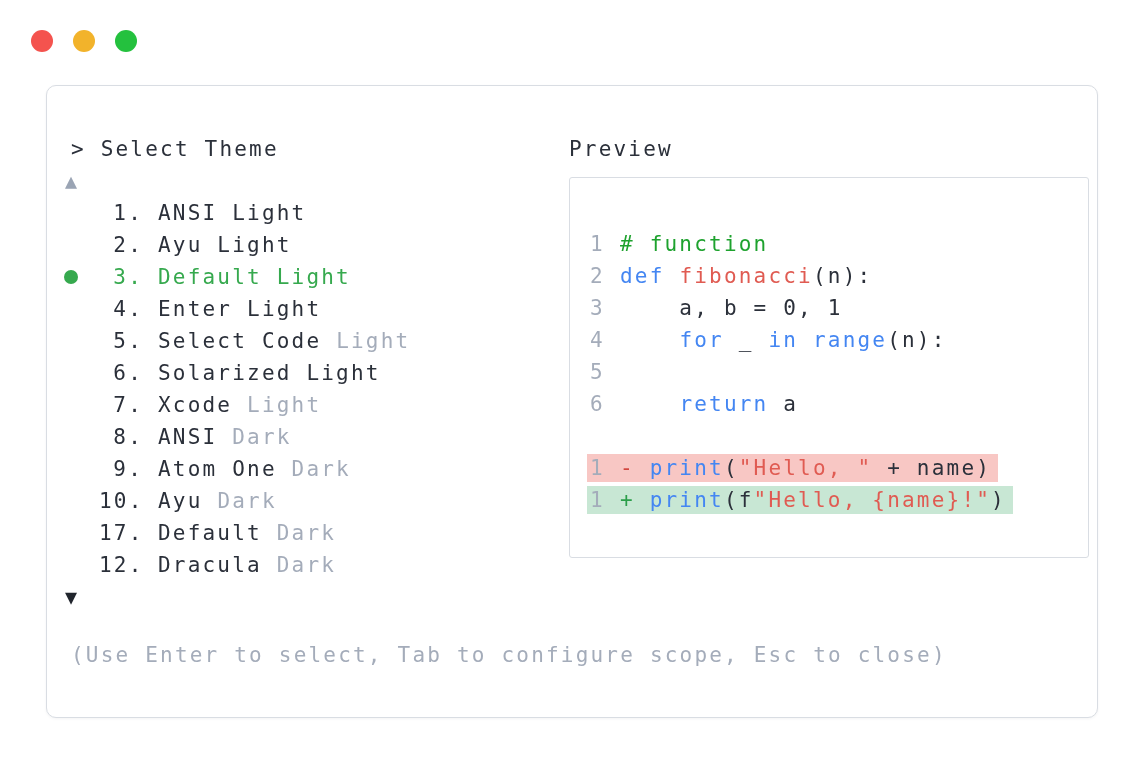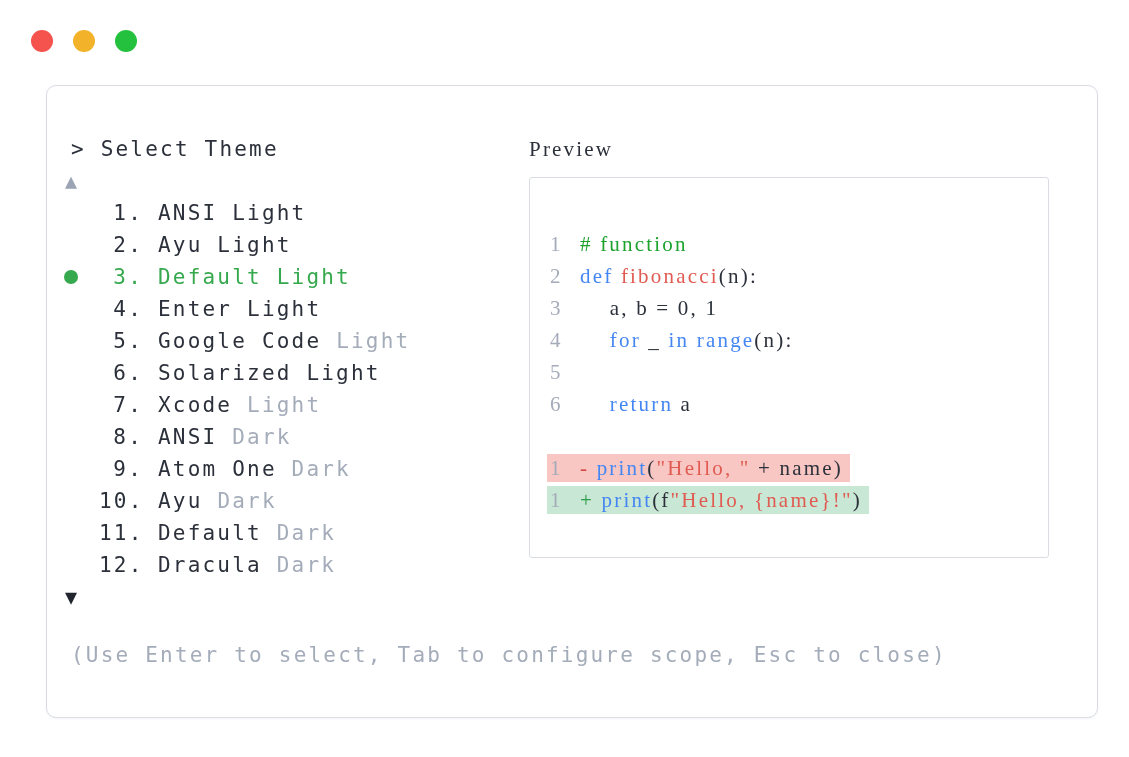--- a/index.html
+++ b/index.html
@@ -16,21 +16,21 @@
   .prompt{color:var(--dark);}
   .arrow{margin-left:-6px;font-size:20px;}
   .arrow-up{color:var(--arrow-up);}
   .arrow-down{color:var(--arrow-down);}
   .trow{height:32px;display:flex;align-items:center;white-space:pre;width:460px;cursor:default;}
   .marker{display:inline-block;width:28px;flex:0 0 28px;position:relative;}
   .dot{position:absolute;left:-7px;top:50%;transform:translateY(-50%);width:14px;height:14px;border-radius:50%;background:var(--selected);}
   .num{display:inline-block;width:44px;flex:0 0 44px;text-align:right;margin-right:15px;}
   .hint{margin-top:30px;color:var(--muted);white-space:pre;}
   
-  .right-pane{position:absolute;left:482px;top:47px;width:545px;font-family:Liberation Serif, serif;}
+  .right-pane{position:absolute;left:522px;top:47px;width:545px;}
   .preview-title{color:var(--dark);}
   .code-box{margin-top:12px;width:520px;height:381px;box-sizing:border-box;border:1.5px solid var(--border);
             border-radius:3px;background:#fff;padding:50px 0 0 20px;overflow:hidden;}
   .cline{height:32px;display:flex;align-items:center;white-space:pre;}
   .lwrap{display:inline-flex;align-items:center;height:28px;white-space:pre;padding:0 7px 0 3px;margin-left:-3px;}
   .lnum{display:inline-block;width:30px;color:var(--linenum);}
   .bg-del-bg{background:var(--del-bg);}
   .bg-ins-bg{background:var(--ins-bg);}
   
   .c-dark{color:var(--dark);}
@@ -55,27 +55,27 @@
 <div class="panel">
 
   <div class="left-pane">
     <div class="line32 prompt">&gt; Select Theme</div>
     <div class="line32 arrow arrow-up">▲</div>
     <div>
         <div class="trow"><span class="marker"></span><span class="num c-dark">1.</span><span class="c-dark">ANSI Light</span></div>
         <div class="trow"><span class="marker"></span><span class="num c-dark">2.</span><span class="c-dark">Ayu Light</span></div>
         <div class="trow"><span class="marker"><span class="dot"></span></span><span class="num c-selected">3.</span><span class="c-selected">Default Light</span></div>
         <div class="trow"><span class="marker"></span><span class="num c-dark">4.</span><span class="c-dark">Enter Light</span></div>
-        <div class="trow"><span class="marker"></span><span class="num c-dark">5.</span><span class="c-dark">Google Code </span><span class="c-muted">Light</span></div>
+        <div class="trow"><span class="marker"></span><span class="num c-dark">5.</span><span class="c-dark">Select Code </span><span class="c-muted">Light</span></div>
         <div class="trow"><span class="marker"></span><span class="num c-dark">6.</span><span class="c-dark">Solarized Light</span></div>
         <div class="trow"><span class="marker"></span><span class="num c-dark">7.</span><span class="c-dark">Xcode </span><span class="c-muted">Light</span></div>
         <div class="trow"><span class="marker"></span><span class="num c-dark">8.</span><span class="c-dark">ANSI </span><span class="c-muted">Dark</span></div>
         <div class="trow"><span class="marker"></span><span class="num c-dark">9.</span><span class="c-dark">Atom One </span><span class="c-muted">Dark</span></div>
         <div class="trow"><span class="marker"></span><span class="num c-dark">10.</span><span class="c-dark">Ayu </span><span class="c-muted">Dark</span></div>
-        <div class="trow"><span class="marker"></span><span class="num c-dark">11.</span><span class="c-dark">Default </span><span class="c-muted">Dark</span></div>
+        <div class="trow"><span class="marker"></span><span class="num c-dark">17.</span><span class="c-dark">Default </span><span class="c-muted">Dark</span></div>
         <div class="trow"><span class="marker"></span><span class="num c-dark">12.</span><span class="c-dark">Dracula </span><span class="c-muted">Dark</span></div>
       </div>
     <div class="line32 arrow arrow-down">▼</div>
     <div class="hint">(Use Enter to select, Tab to configure scope, Esc to close)</div>
   </div>
 
   <div class="right-pane">
     <div class="line32 preview-title">Preview</div>
     <div class="code-box">
       <div>

